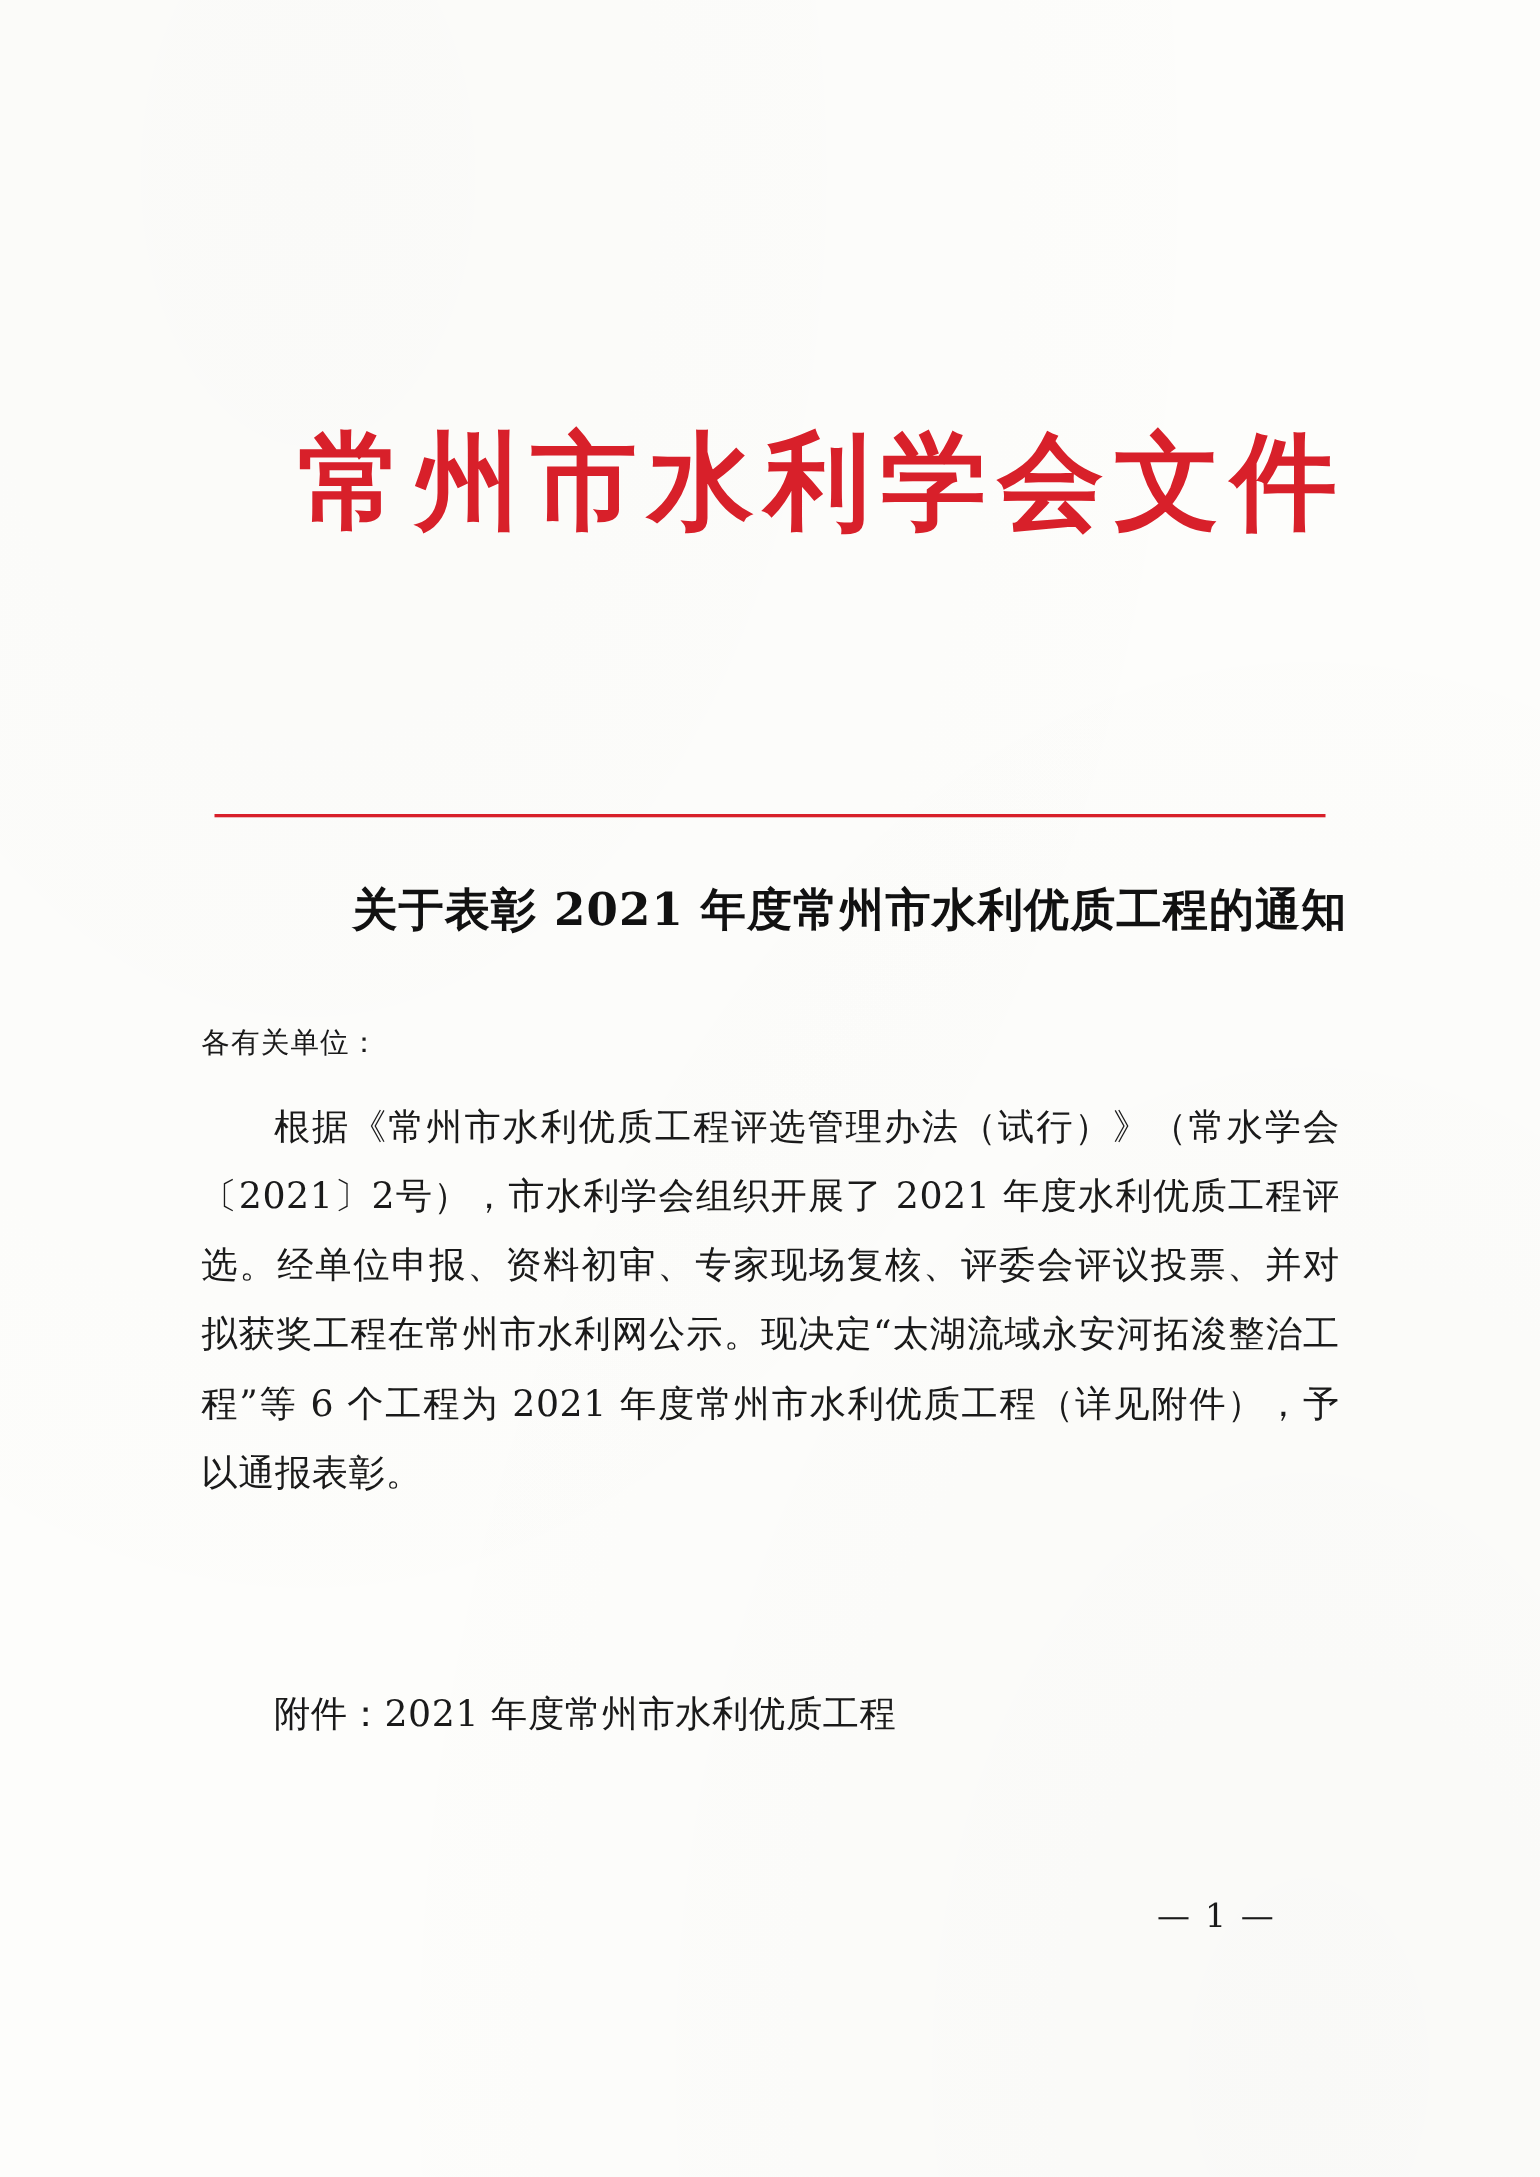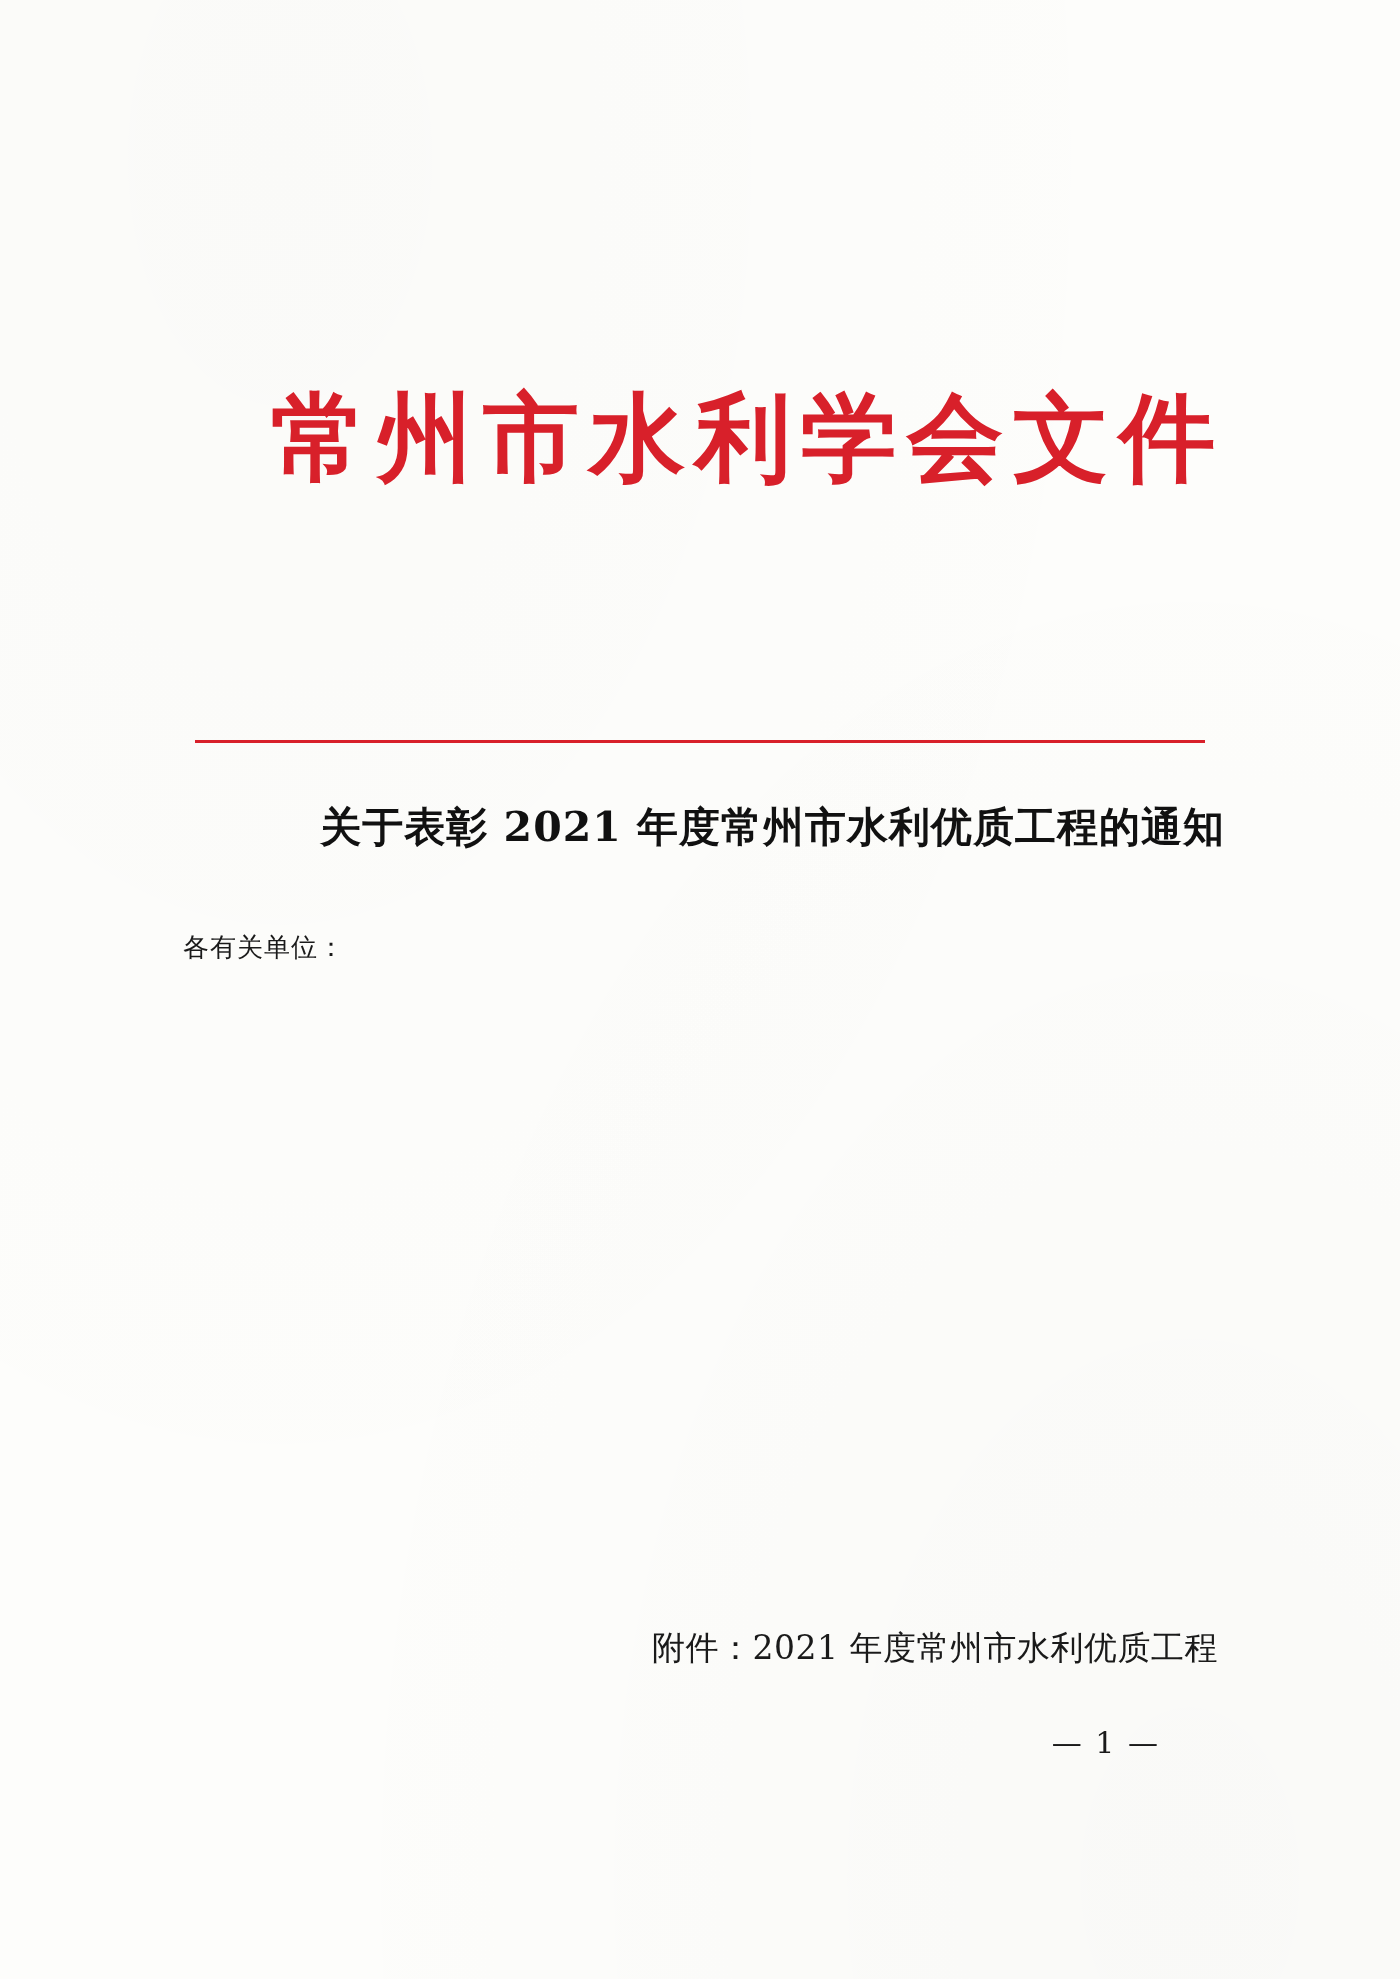--- a/index.html
+++ b/index.html
@@ -103,27 +103,26 @@
     letter-spacing: 0.5px;
     text-align: justify;
     text-justify: inter-ideograph;
     text-indent: 2em;
   }
   .para-1 { top: 992px; }
   .para-2 { top: 1430px; }
 
   .attachment {
     position: absolute;
-    top: 1626px;
+    top: 1536px;
     left: 8px;
     font-size: 33px;
     letter-spacing: 0.5px;
     text-indent: 2em;
     width: 1035px;
-    text-align: right;
   }
 
   .page-number {
     position: absolute;
     top: 1725px;
     left: 0;
     width: 1050px;
     text-align: right;
     padding-right: 65px;
     box-sizing: border-box;
@@ -140,20 +139,21 @@
 
     <div class="masthead">常州市水利学会文件</div>
 
 
     <div class="red-rule"></div>
 
     <div class="doc-title">关于表彰 2021 年度常州市水利优质工程的通知</div>
 
     <div class="salutation">各有关单位：</div>
 
+    <div class="para para-1">根据《常州市水利优质工程评选管理办法（试行）》（常水学会〔2021〕2号），市水利学会组织开展了 2021 年度水利优质工程评选。经单位申报、资料初审、专家现场复核、评委会评议投票、并对拟获奖工程在常州市水利网公示。现决定“太湖流域永安河拓浚整治工程”等 6 个工程为 2021 年度常州市水利优质工程（详见附件），予以通报表彰。</div>
 
 
     <div class="attachment">附件：2021 年度常州市水利优质工程</div>
 
     <div class="page-number">— 1 —</div>
 
   </div>
 </div>
 
 </body></html>

